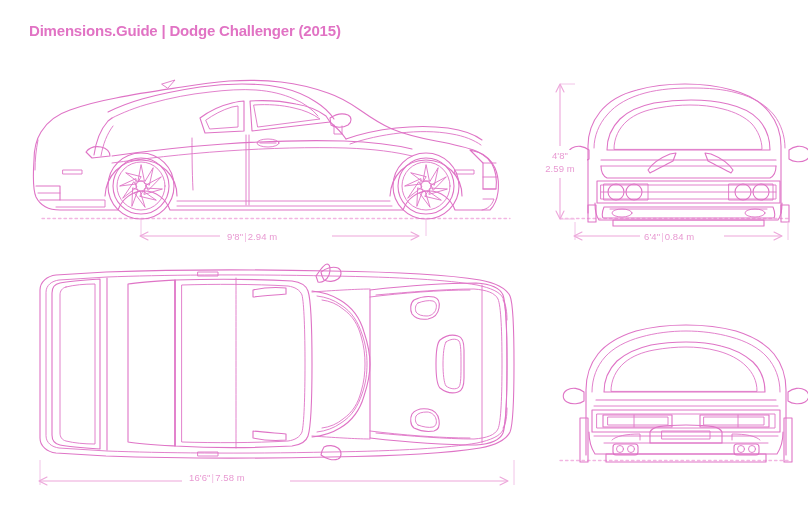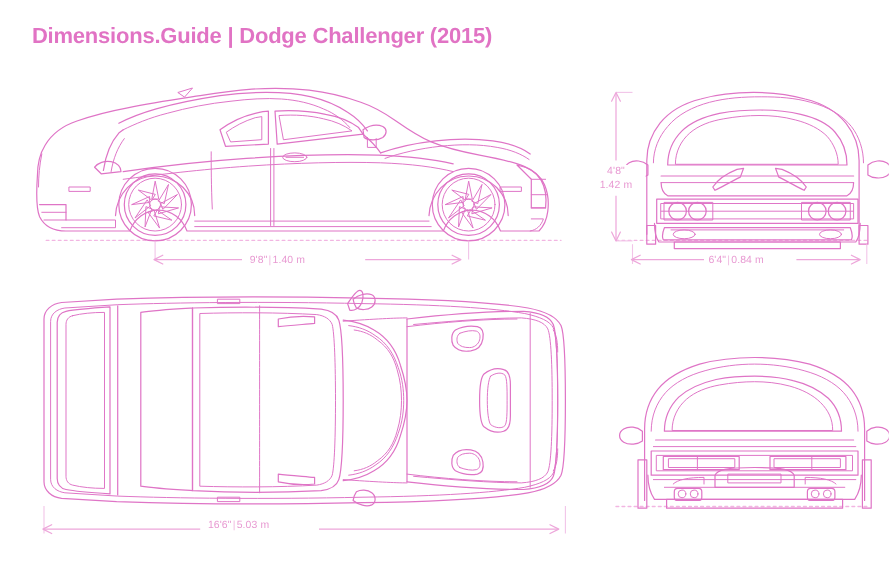--- a/index.html
+++ b/index.html
@@ -17,21 +17,21 @@
   #page {
     position: relative;
     width: 808px;
     height: 511px;
     background: #ffffff;
   }
   #title {
     position: absolute;
     left: 29px;
     top: 22px;
-    font-size: 20px;
+    font-size: 15px;
     font-weight: bold;
     letter-spacing: -0.2px;
     color: #e173c4;
     white-space: nowrap;
     font-family: "Liberation Sans", sans-serif;
   }
   .dim-label {
     position: absolute;
     font-size: 9.5px;
     color: #e89ad2;
@@ -482,29 +482,29 @@
       </g>
 
       <path class="ln" d="M580,418 L588,418 L588,462 L580,462 Z"></path>
       <path class="ln" d="M784,418 L792,418 L792,462 L784,462 Z"></path>
       <path class="ln" d="M606,454 L766,454 L766,462 L606,462 Z"></path>
     </g>
 
   </svg>
 
   <div class="dim-label" id="lbl-wheelbase">
-    <span>9'8"</span><span class="sep">|</span><span>1.40 m</span>
+    <span>9'8"</span><span class="sep">|</span><span>2.94 m</span>
   </div>
 
   <div class="dim-label" id="lbl-height">
     <div>4'8"</div>
-    <div>1.42 m</div>
+    <div>2.59 m</div>
   </div>
 
   <div class="dim-label" id="lbl-width">
     <span>6'4"</span><span class="sep">|</span><span>0.84 m</span>
   </div>
 
   <div class="dim-label" id="lbl-length">
-    <span>16'6"</span><span class="sep">|</span><span>5.03 m</span>
+    <span>16'6"</span><span class="sep">|</span><span>7.58 m</span>
   </div>
 
 </div>
 
 </body></html>

